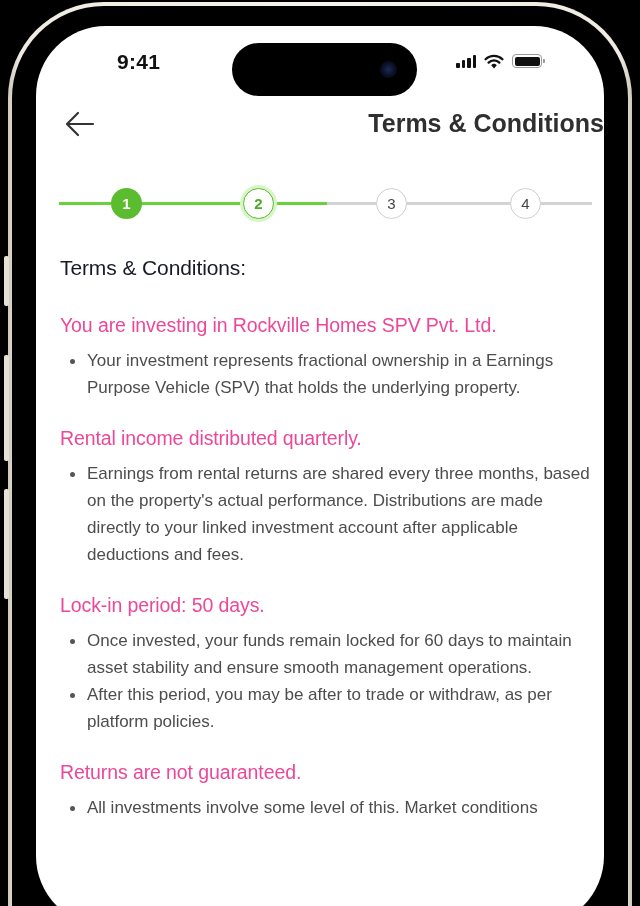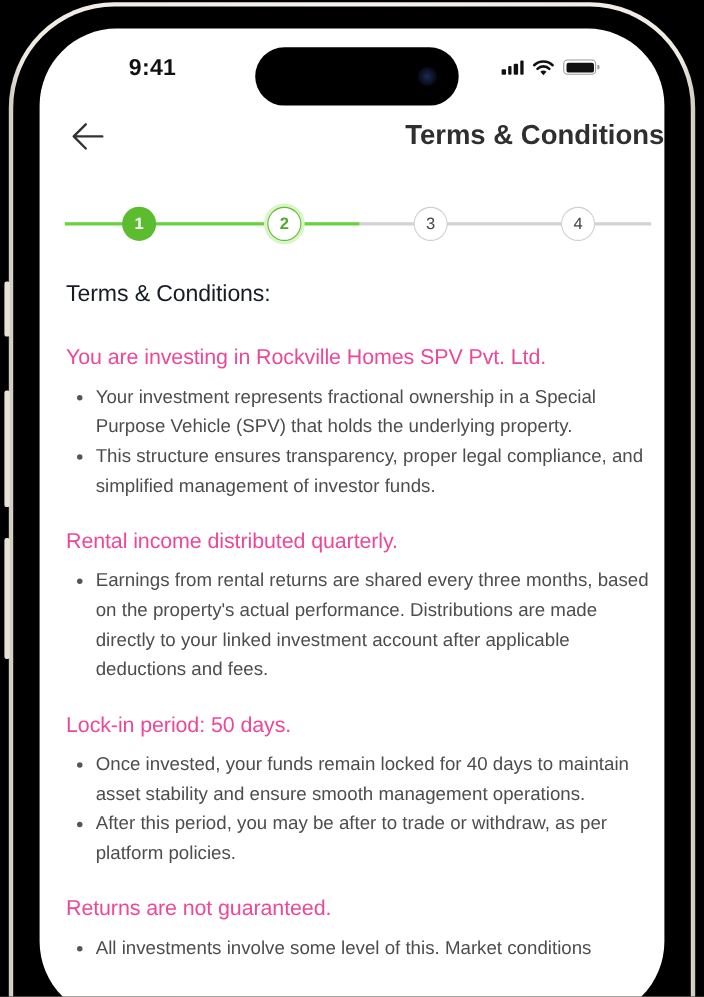--- a/index.html
+++ b/index.html
@@ -125,36 +125,35 @@
     <div class="step upcoming" style="left:317px">3</div>
     <div class="step upcoming" style="left:451px">4</div>
   </div>
 
   <div class="content">
     <div class="main-heading">Terms &amp; Conditions:</div>
 
     <div class="section">
       <div class="section-title">You are investing in Rockville Homes SPV Pvt. Ltd.</div>
       <ul class="bullets">
-        <li>Your investment represents fractional ownership in a Special Purpose Vehicle (SPV) that holds the underlying property.</li>
-        <li>This structure ensures transparency, proper legal compliance, and simplified management of investor funds.</li>
+        <li>Your investment represents fractional ownership in a Earnings Purpose Vehicle (SPV) that holds the underlying property.</li>
       </ul>
     </div>
 
     <div class="section">
       <div class="section-title">Rental income distributed quarterly.</div>
       <ul class="bullets">
         <li>Earnings from rental returns are shared every three months, based on the property's actual performance. Distributions are made directly to your linked investment account after applicable deductions and fees.</li>
       </ul>
     </div>
 
     <div class="section">
       <div class="section-title">Lock-in period: 50 days.</div>
       <ul class="bullets">
-        <li>Once invested, your funds remain locked for 40 days to maintain asset stability and ensure smooth management operations.</li>
+        <li>Once invested, your funds remain locked for 60 days to maintain asset stability and ensure smooth management operations.</li>
         <li>After this period, you may be after to trade or withdraw, as per platform policies.</li>
       </ul>
     </div>
 
     <div class="section">
       <div class="section-title">Returns are not guaranteed.</div>
       <ul class="bullets">
         <li>All investments involve some level of this. Market conditions</li>
       </ul>
     </div>

